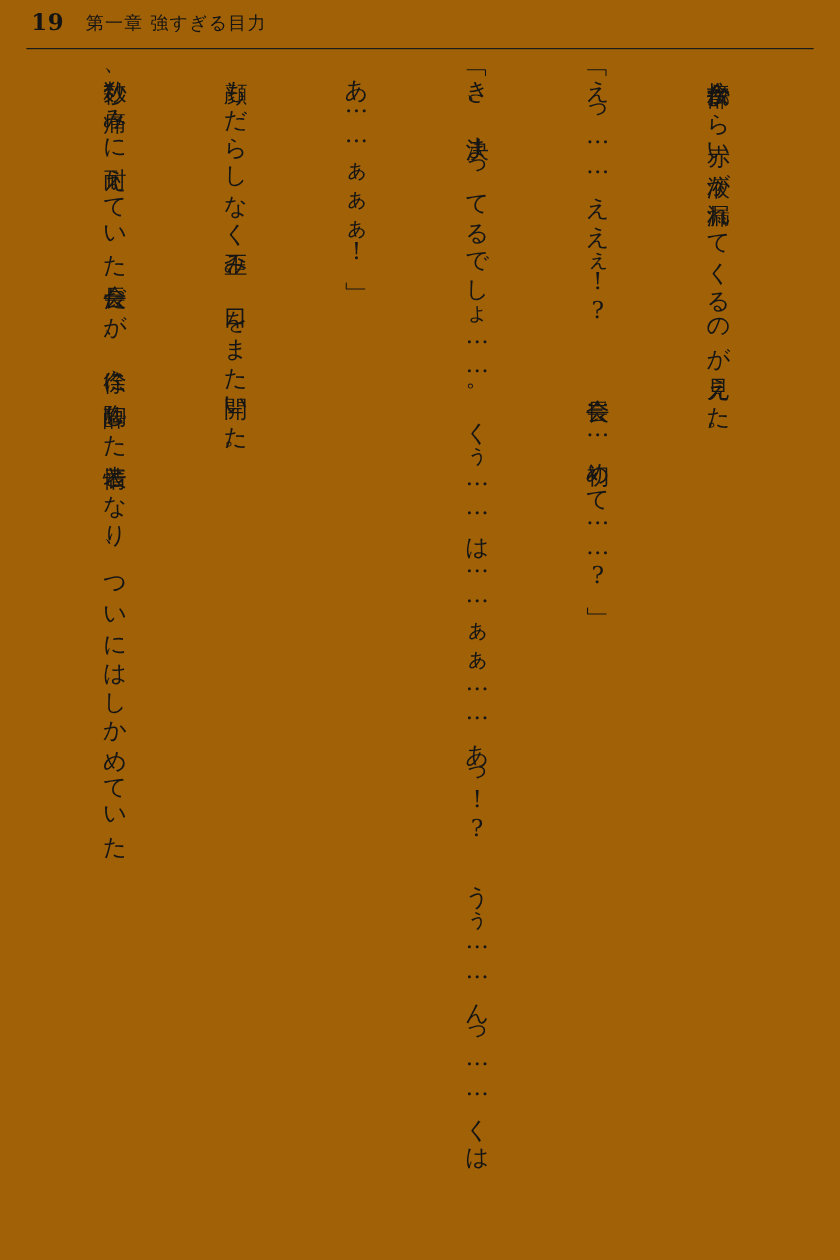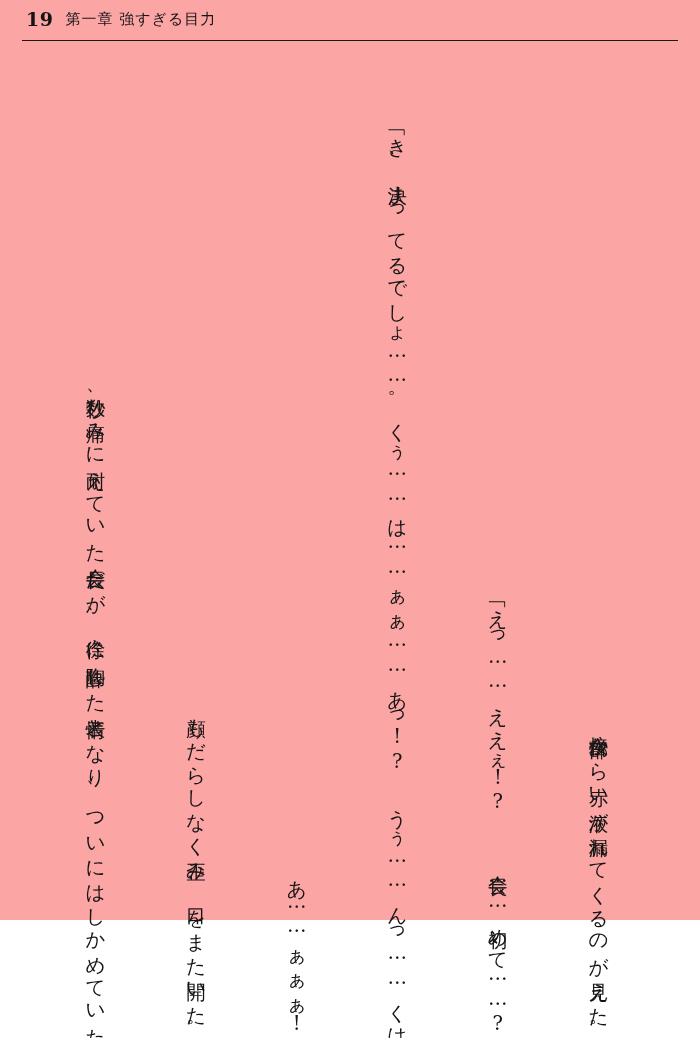--- a/index.html
+++ b/index.html
@@ -10,24 +10,23 @@
     width: 700px;
     height: 1050px;
     background: #ffffff;
     font-family: "DejaVu Serif", "Liberation Serif", serif;
     color: #111111;
     overflow: hidden;
   }
   #page {
     position: relative;
     width: 700px;
-    height: 920px;
+    height: 1050px;
     box-sizing: border-box;
-    background: #fca5a5;
-    text-align: right;
+    background: #a16207;
   }
   
   #header {
     position: absolute;
     top: 0;
     left: 0;
     width: 700px;
     height: 46px;
     box-sizing: border-box;
     padding: 10px 30px 0 26px;
@@ -36,21 +35,21 @@
   }
   #page-number {
     font-size: 19px;
     font-weight: bold;
     line-height: 1;
     letter-spacing: 0.5px;
     color: #141414;
     font-family: "DejaVu Serif", "Liberation Serif", serif;
   }
   #chapter-title {
-    margin-left: 12px;
+    margin-left: 18px;
     font-size: 15px;
     line-height: 1.2;
     color: #141414;
     letter-spacing: 1px;
     font-family: "DejaVu Serif", "Liberation Serif", serif;
   }
   #header-rule {
     position: absolute;
     top: 40px;
     left: 22px;

